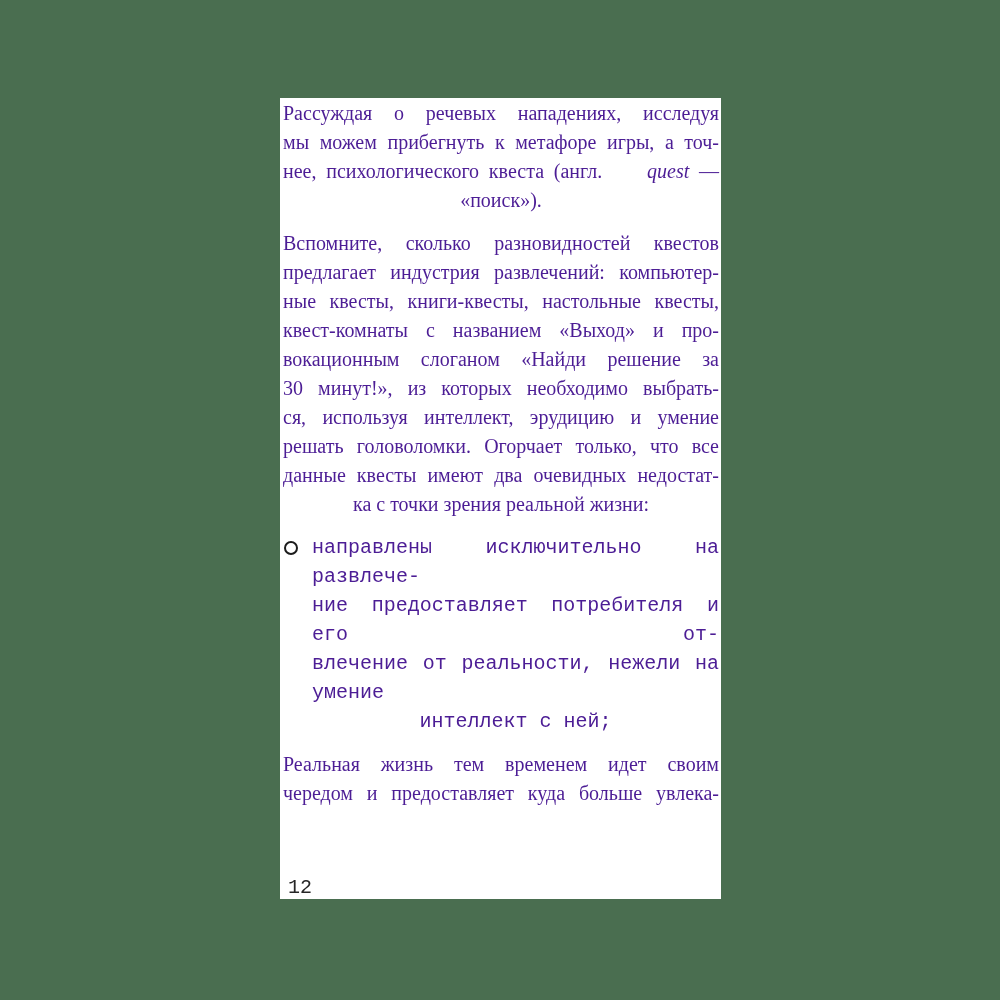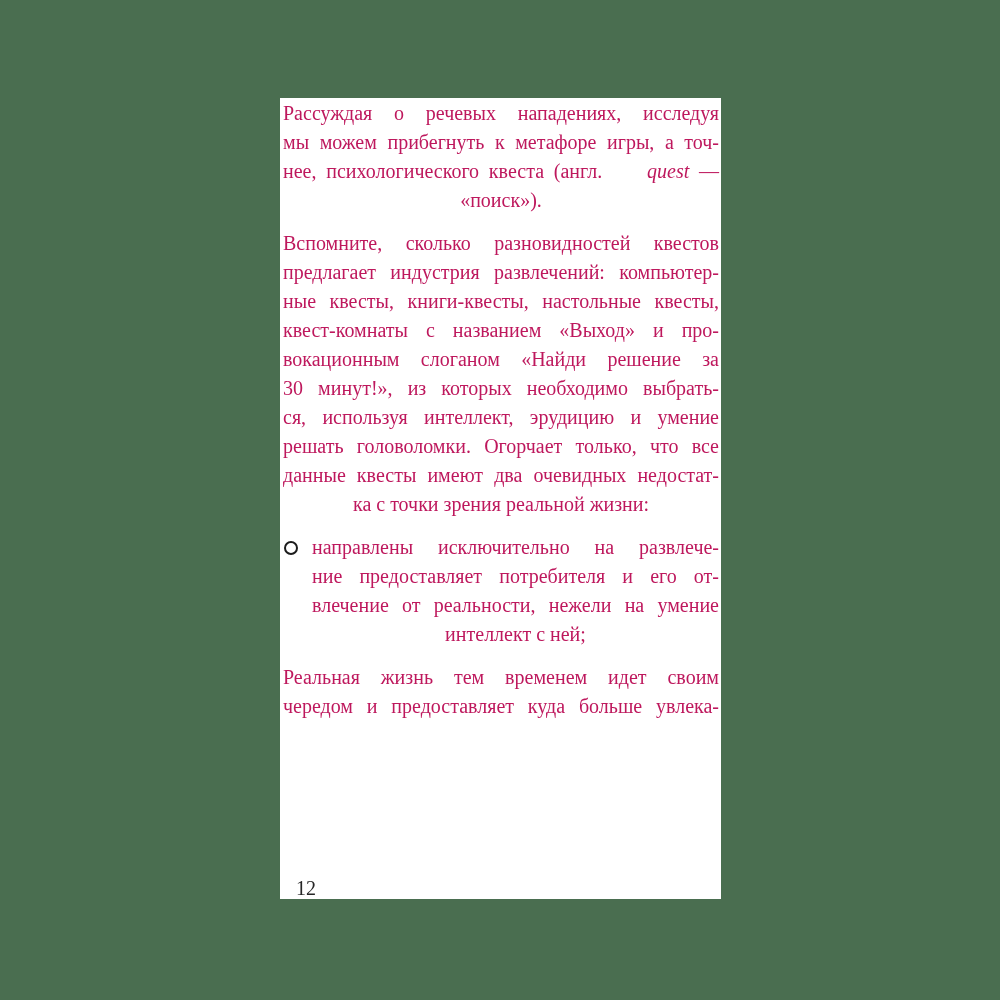--- a/index.html
+++ b/index.html
@@ -16,49 +16,49 @@
     left: 280px; top: 98px;
     width: 441px; height: 801px;
     background: #ffffff;
     color: #1c1c1c;
   }
   .text-block {
     position: absolute;
     left: 3px; top: 1px; right: 2px;
     font-size: 20px;
     line-height: 29px;
-    color: #be185d;
+    color: #4c1d95;
   }
   .para { margin: 0 0 14px 0; }
   .para:last-child { margin-bottom: 4px; }
   .line {
     text-align: center;
     text-justify: inter-word;
     min-height: 29px;
   }
   .line.just {
     text-align: justify;
     text-align-last: justify;
   }
   .it { font-style: italic; margin-left: 35px; }
-  .para.bullet { display: flex; }
+  .para.bullet { display: flex; font-family: Liberation Mono, monospace; }
   .marker-col { flex: 0 0 29px; width: 29px; }
   .marker {
     display: inline-block;
     width: 10px; height: 10px;
     border: 2.5px solid #1c1c1c;
     border-radius: 50%;
     margin-top: 8px; margin-left: 1px;
     box-sizing: content-box;
   }
   .pbody { flex: 1 1 auto; min-width: 0; }
   .page-number {
     position: absolute;
-    left: 16px; bottom: 0px;
-    font-family: Liberation Serif, serif;
+    left: 8px; bottom: 0px;
+    font-family: Liberation Mono, monospace;
     font-size: 20px;
     line-height: 22px;
     color: #262626;
   }
 </style>
 </head>
 <body>
 
 <div class="stage">
   <div class="page">

